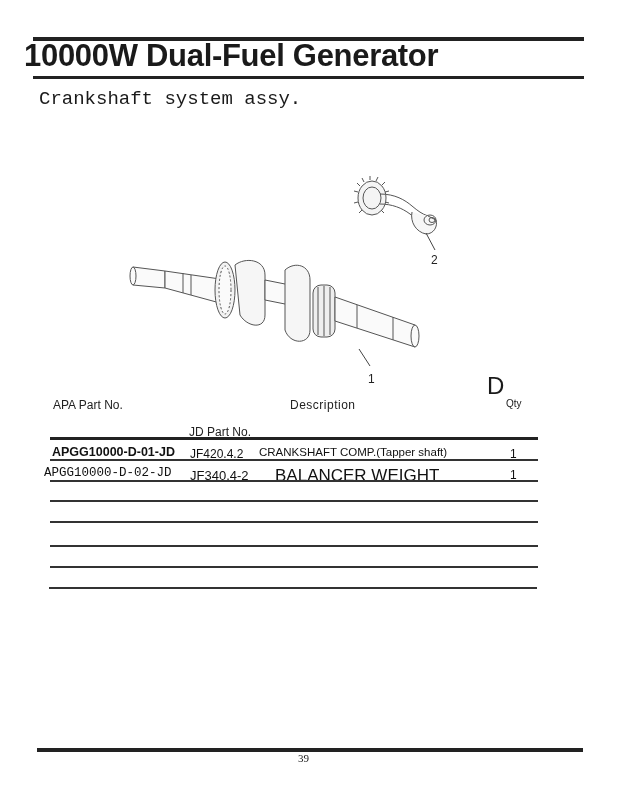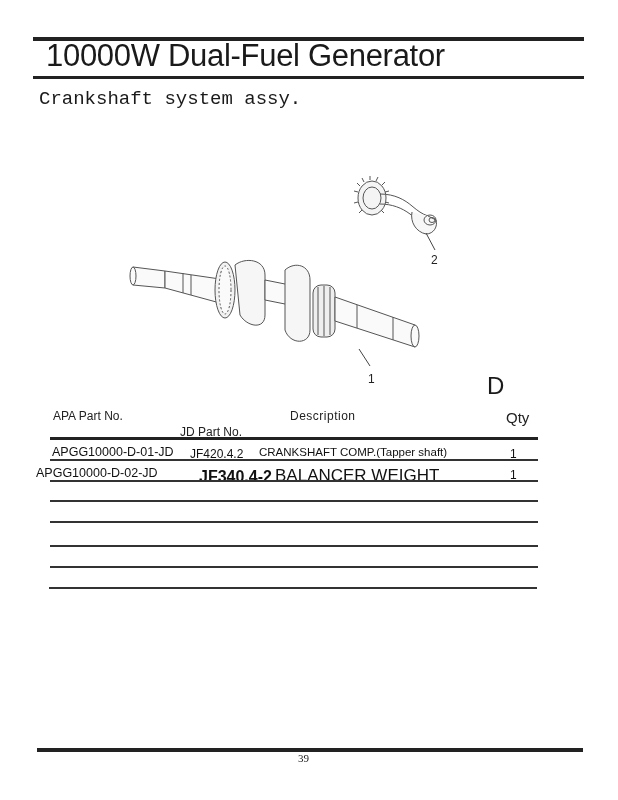--- a/index.html
+++ b/index.html
@@ -1,22 +1,22 @@
 <!DOCTYPE html>
 <html><head>
 <meta charset="utf-8">
 <style>
   html, body { margin:0; padding:0; background:#ffffff; }
   body { width:618px; height:800px; position:relative; overflow:hidden; font-family:"Liberation Sans", sans-serif; color:#1a1a1a; }
   .rule { position:absolute; background:#222; }
-  .title { position:absolute; left:46px; top:38px; font-size:31px; font-weight:normal; letter-spacing:-0.3px; white-space:nowrap; color:#1a1a1a; }
+  .title { position:absolute; left:24px; top:38px; font-size:31px; font-weight:bold; letter-spacing:-0.3px; white-space:nowrap; color:#1a1a1a; }
   .subtitle { position:absolute; left:39px; top:88px; font-size:19px; white-space:nowrap; color:#1a1a1a;font-family:Liberation Mono, monospace; }
   .callout { position:absolute; font-size:12px; color:#222; }
   .section-letter { position:absolute; left:487px; top:372px; font-size:24px; color:#1a1a1a; }
-  .th { position:absolute; top:409px; font-size:12px; color:#222; white-space:nowrap; }
+  .th { position:absolute; top:398px; font-size:12px; color:#222; white-space:nowrap; }
   .td { position:absolute; font-size:12.5px; color:#111; white-space:nowrap; }
   .thin { position:absolute; left:50px; width:488px; height:2px; background:#333; }
   .pageno { position:absolute; left:298px; top:752px; font-size:11px; color:#222;font-family:Liberation Serif, serif; }
   svg { position:absolute; }
 </style>
 </head>
 <body>
 
 <div class="rule" style="left:33px;top:37px;width:551px;height:4px;"></div>
 <div class="title">10000W Dual-Fuel Generator</div>
@@ -69,36 +69,36 @@
 </svg>
 <svg style="left:358px;top:348px;" width="14" height="20">
   <line x1="1" y1="1" x2="12" y2="18" stroke="#444" stroke-width="1"></line>
 </svg>
 <div class="callout" style="left:368px;top:372px;">1</div>
 
 <div class="section-letter">D</div>
 
 <div>
   <div class="th" style="left:53px;">APA Part No.</div>
-  <div class="th" style="left:180px;top:425px;text-align:right;">JD Part  No.</div>
+  <div class="th" style="left:189px;top:425px;text-align:right;">JD Part  No.</div>
   <div class="th" style="left:290px;letter-spacing:0.5px;">Description</div>
-  <div class="th" style="left:506px;font-size:15px;">Qty</div>
+  <div class="th" style="left:506px;font-size:10px;">Qty</div>
   <div class="thin" style="top:437px;height:3px;background:#222;"></div>
 
   <div>
-    <div class="td" style="left:52px;top:445px;">APGG10000-D-01-JD</div>
+    <div class="td" style="left:52px;top:445px;font-weight:bold;">APGG10000-D-01-JD</div>
     <div class="td" style="left:190px;top:447px;font-size:12px;text-decoration:underline;">JF420.4.2</div>
     <div class="td" style="left:259px;top:446px;font-size:11.5px;">CRANKSHAFT COMP.(Tapper shaft)</div>
     <div class="td" style="left:510px;top:447px;font-size:12px;">1</div>
   </div>
   <div class="thin" style="top:459px;"></div>
 
   <div>
-    <div class="td" style="left:36px;top:466px;">APGG10000-D-02-JD</div>
-    <div class="td" style="left:199px;top:468px;font-size:16px;font-weight:bold;">JF340.4-2</div>
+    <div class="td" style="left:44px;top:466px;font-family:Liberation Mono, monospace;">APGG10000-D-02-JD</div>
+    <div class="td" style="left:190px;top:468px;font-size:13px;">JF340.4-2</div>
     <div class="td" style="left:275px;top:466px;font-size:17px;">BALANCER WEIGHT</div>
     <div class="td" style="left:510px;top:468px;font-size:12px;">1</div>
   </div>
   <div class="thin" style="top:480px;"></div>
 
   <div class="thin" style="top:500px;"></div>
   <div class="thin" style="top:521px;"></div>
   <div class="thin" style="top:545px;"></div>
   <div class="thin" style="top:566px;"></div>
   <div class="thin" style="top:587px;left:49px;"></div>

